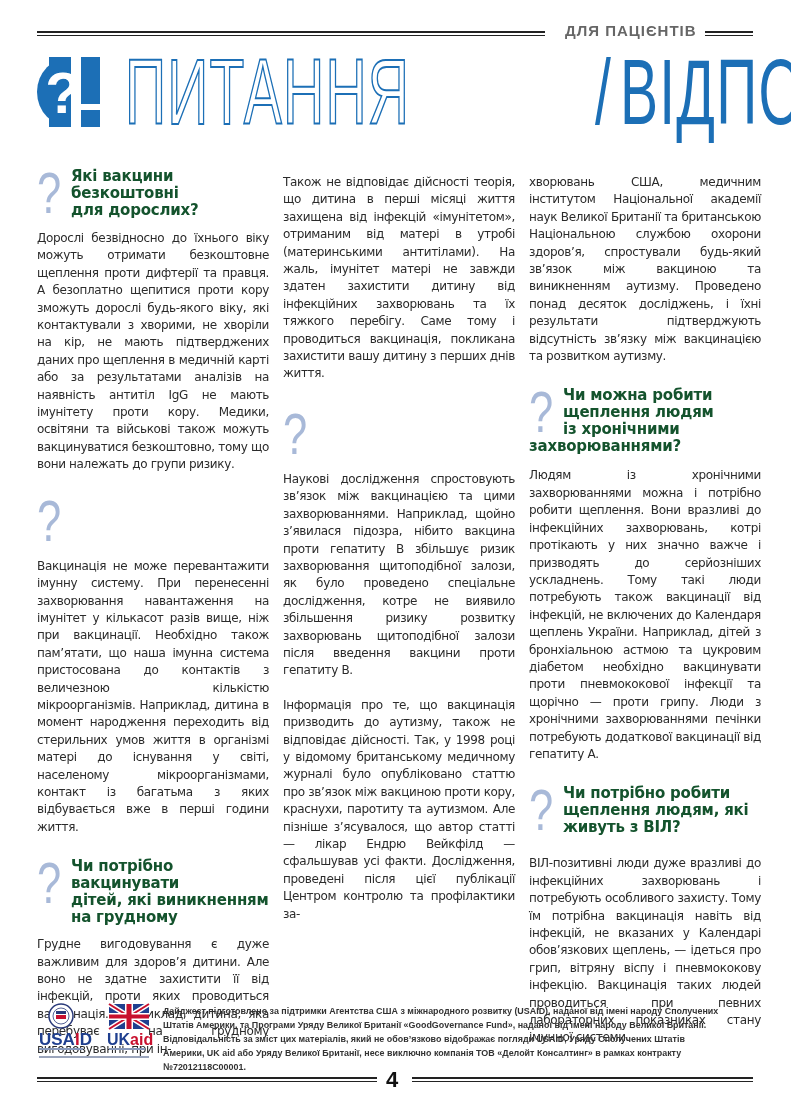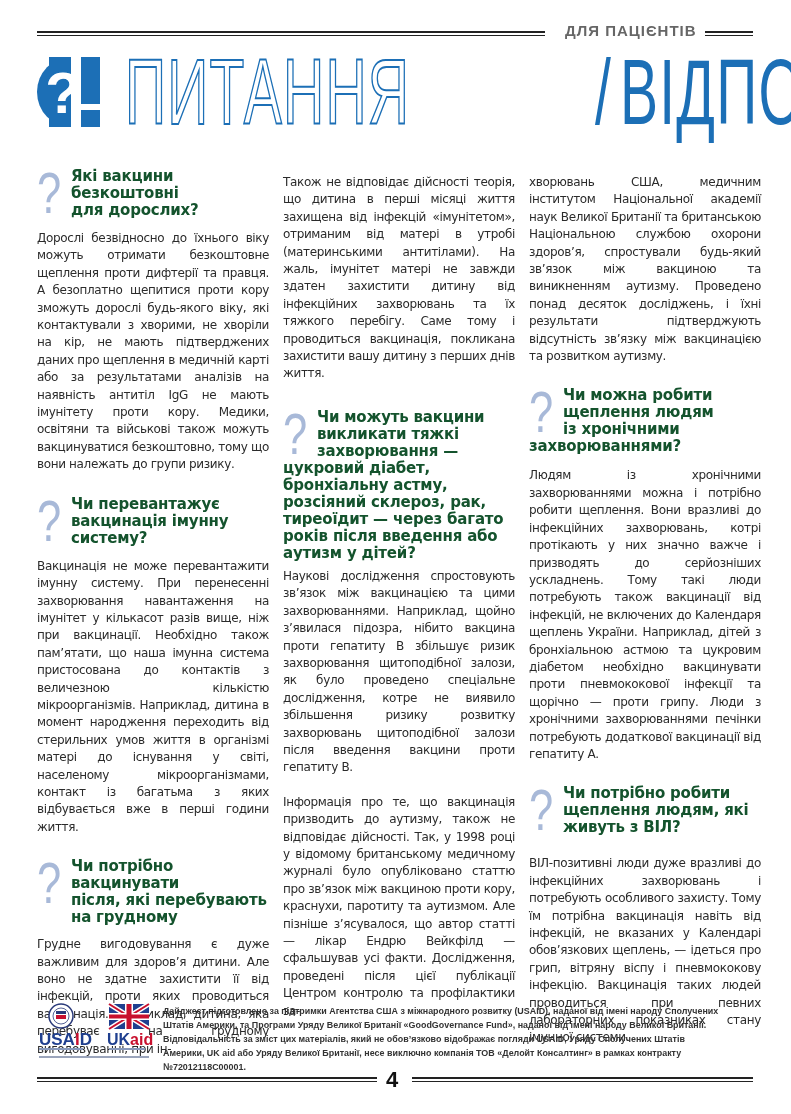--- a/index.html
+++ b/index.html
@@ -78,62 +78,51 @@
       </div>
     </div>
     <div class="ans">
       <p>Дорослі безвідносно до їхнього віку можуть отримати безкоштовне щеплення проти дифтерії та правця. А безоплатно щепитися проти кору зможуть дорослі будь-якого віку, які контактували з хворими, не хворіли на кір, не мають підтверджених даних про щеплення в медичній карті або за результатами аналізів на наявність антитіл IgG не мають імунітету проти кору. Медики, освітяни та військові також можуть вакцинуватися безкоштовно, тому що вони належать до групи ризику.</p>
     </div>
   </div>
 
   <div class="qa" style="margin-top:22px;">
     <div class="q-head">
       <span class="q-mark">?</span>
-      <div class="q-title">
-        <div>Чи перевантажує</div>
-        <div>вакцинація імунну</div>
-        <div>систему?</div>
-      </div>
     </div>
     <div class="ans" style="">
       <p>Вакцинація не може перевантажити імунну систему. При перенесенні захворювання навантаження на імунітет у кількасот разів вище, ніж при вакцинації. Необхідно також пам’ятати, що наша імунна система пристосована до контактів з величезною кількістю мікроорганізмів. Наприклад, дитина в момент народження переходить від стерильних умов життя в організмі матері до існування у світі, населеному мікроорганізмами, контакт із багатьма з яких відбувається вже в перші години життя.</p>
     </div>
   </div>
 
   <div class="qa" style="margin-top:22px;">
     <div class="q-head" style="margin-bottom:10px;">
       <span class="q-mark">?</span>
       <div class="q-title">
         <div>Чи потрібно вакцинувати</div>
-        <div>після, які перебувають</div>
+        <div>дітей, які виникненням</div>
         <div>на грудному</div>
       </div>
     </div>
     <div class="ans">
       <p>Грудне вигодовування є дуже важливим для здоров’я дитини. Але воно не здатне захистити її від інфекцій, проти яких проводиться вакцинація. Наприклад, дитина, яка перебуває на грудному вигодовуванні, при ін-</p>
     </div>
   </div>
 </div>
 
 <div class="col col2" style="top:174px;">
   <div class="qa">
     <div class="ans">
       <p>Також не відповідає дійсності теорія, що дитина в перші місяці життя захищена від інфекцій «імунітетом», отриманим від матері в утробі (материнськими антитілами). На жаль, імунітет матері не завжди здатен захистити дитину від інфекційних захворювань та їх тяжкого перебігу. Саме тому і проводиться вакцинація, покликана захистити вашу дитину з перших днів життя.</p>
     </div>
   </div>
 
   <div class="qa" style="margin-top:26px;">
     <div class="q-head">
       <span class="q-mark">?</span>
-      <div class="q-title">
-        <div>Чи можуть вакцини</div>
-        <div>викликати тяжкі</div>
-        <div>захворювання —</div>
-        <div class="wrapout">цукровий діабет, бронхіальну астму, розсіяний склероз, рак, тиреоїдит — через багато років після введення або аутизм у дітей?</div>
-      </div>
     </div>
     <div class="ans">
       <p>Наукові дослідження спростовують зв’язок між вакцинацією та цими захворюваннями. Наприклад, щойно з’явилася підозра, нібито вакцина проти гепатиту В збільшує ризик захворювання щитоподібної залози, як було проведено спеціальне дослідження, котре не виявило збільшення ризику розвитку захворювань щитоподібної залози після введення вакцини проти гепатиту В.</p>
       <p>Інформація про те, що вакцинація призводить до аутизму, також не відповідає дійсності. Так, у 1998 році у відомому британському медичному журналі було опубліковано статтю про зв’язок між вакциною проти кору, краснухи, паротиту та аутизмом. Але пізніше з’ясувалося, що автор статті — лікар Ендрю Вейкфілд — сфальшував усі факти. Дослідження, проведені після цієї публікації Центром контролю та профілактики за-</p>
     </div>
   </div>
 </div>
 
 <div class="col col3" style="top:174px;">
   <div class="qa">

